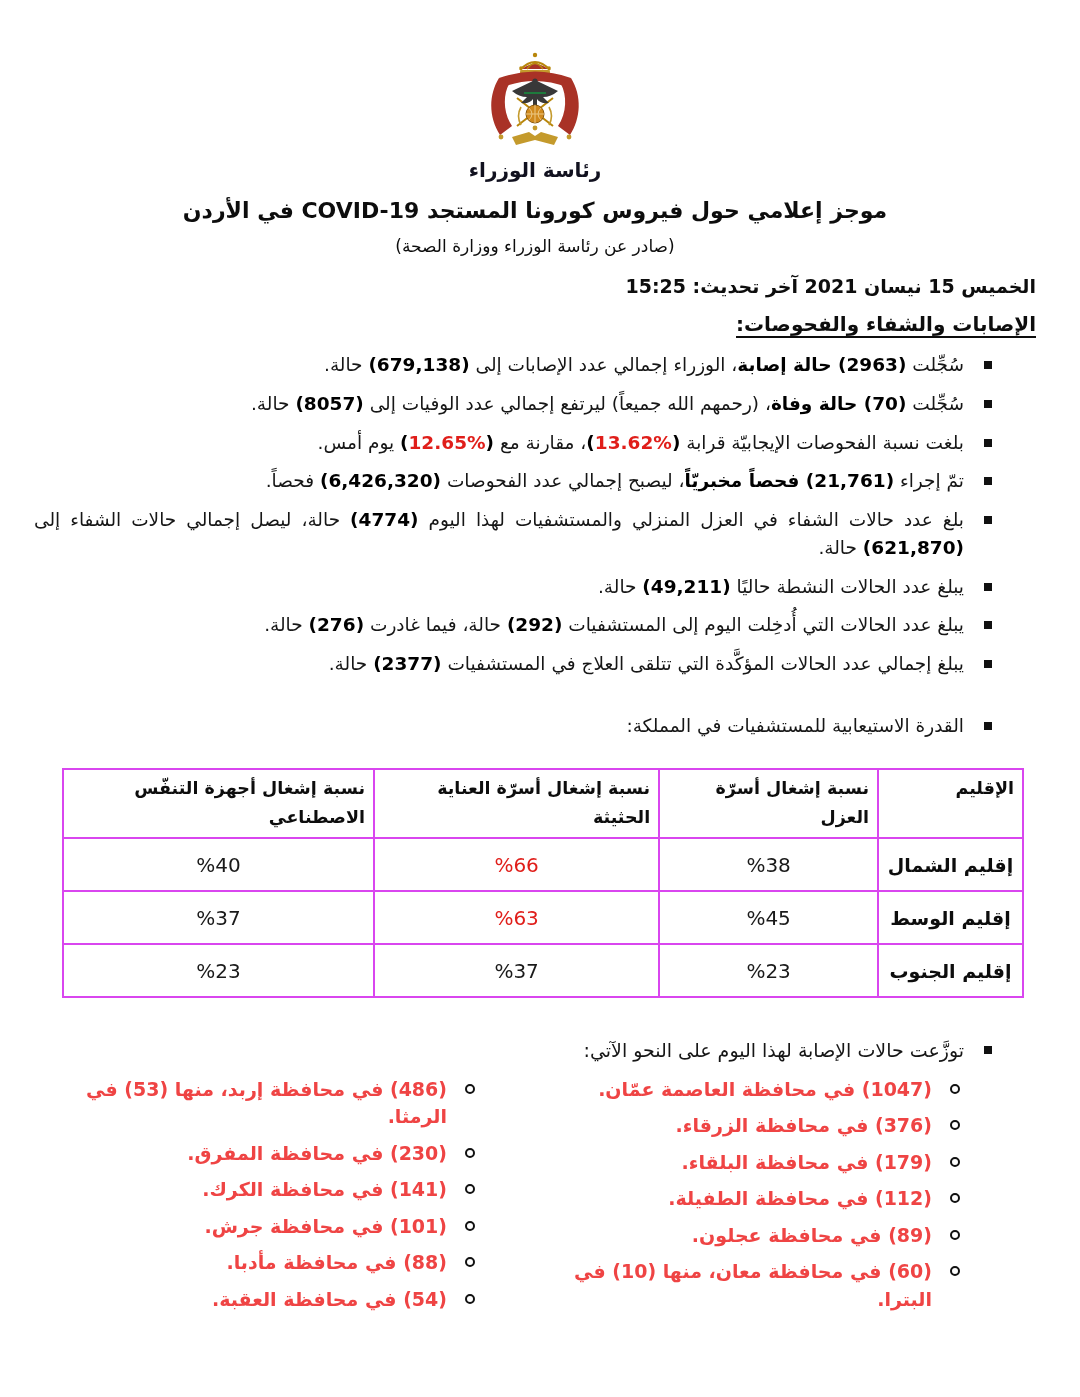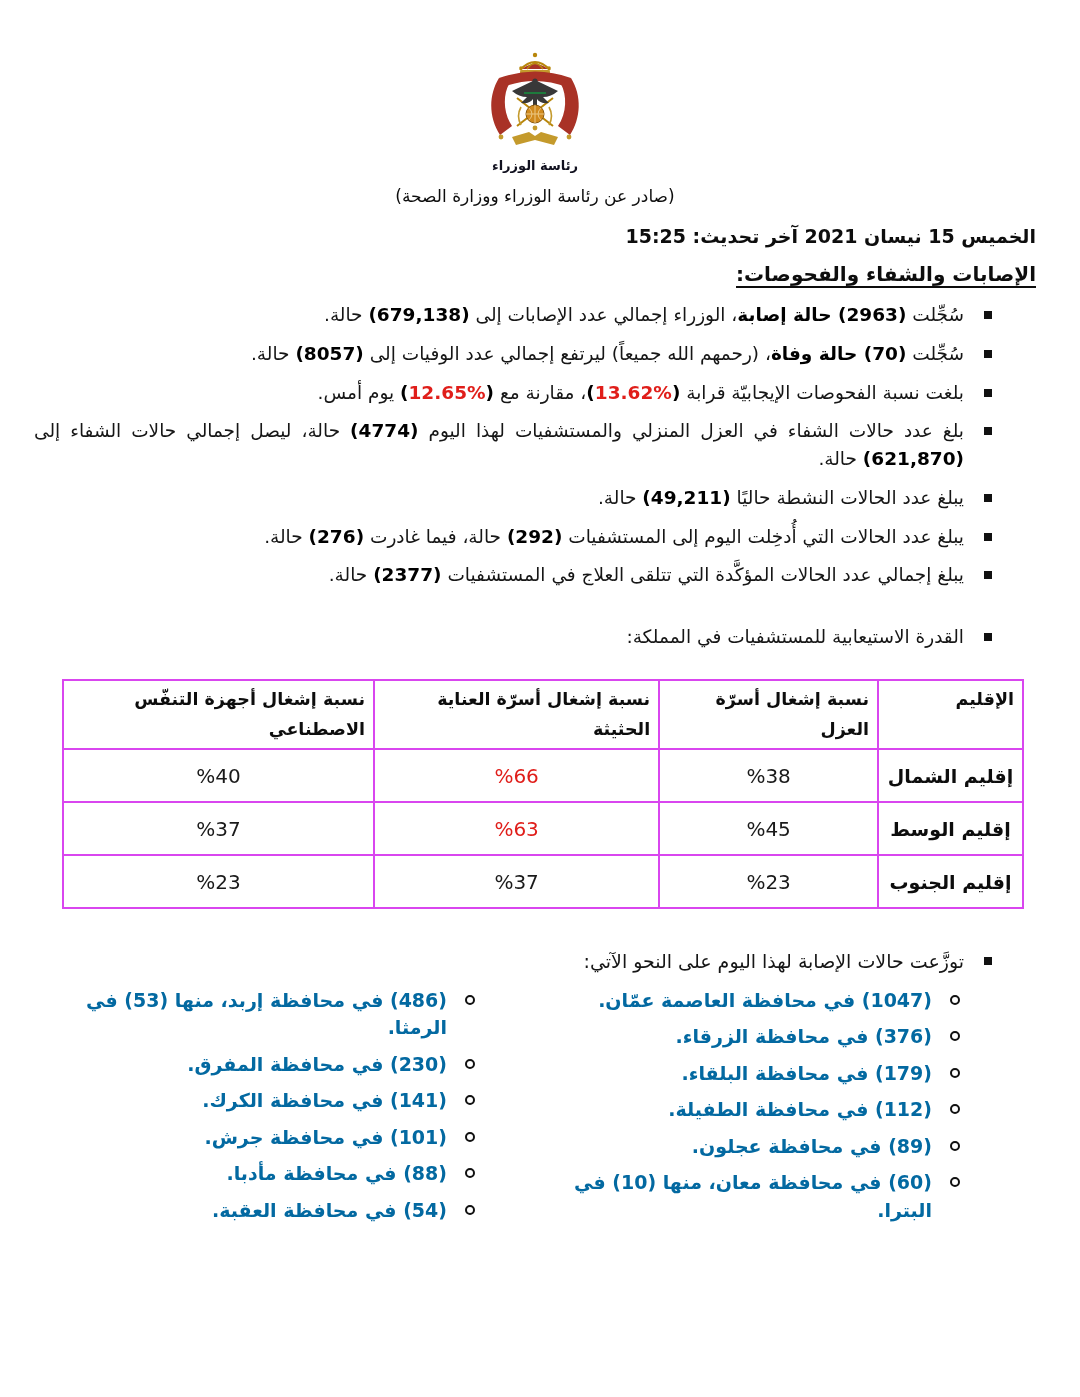--- a/index.html
+++ b/index.html
@@ -4,21 +4,21 @@
 <style>
   * { box-sizing: border-box; }
   body { margin:0; background:#ffffff; }
   .page {
     width:1080px; height:1397px; margin:0 auto; background:#fff;
     font-family:"DejaVu Sans", sans-serif; color:#161616;
     padding:0 44px 0 34px; overflow:hidden; position:relative;
   }
   .logo-wrap { text-align:center; padding-top:52px; }
   .logo-caption {
-    font-size:13px; font-weight:700; color:#11111f; margin-top:2px;
+    font-size:20px; font-weight:700; color:#11111f; margin-top:2px;
     letter-spacing:-0.5px;
   }
   .title { font-size:22px; font-weight:700; text-align:center; margin:16px 0 0 0; color:#0d0d0d; }
   .subtitle { font-size:17px; font-weight:400; text-align:center; margin-top:13px; color:#0d0d0d; }
   .date-line { font-size:19px; font-weight:700; text-align:right; margin-top:19px; color:#0d0d0d; }
   .section-heading {
     font-size:20px; font-weight:700; text-align:right; margin-top:15px;
     text-decoration:underline; text-underline-offset:5px; text-decoration-thickness:2px; color:#0d0d0d;
   }
   .stats-list { margin-top:15px; padding-right:44px; }
@@ -51,21 +51,21 @@
   .dist-heading { margin-top:38px; padding-right:44px; }
   .dist-heading .bullet-text { font-size:19px; text-align:right; }
   .dist-columns { display:flex; margin-top:4px; }
   .dist-col { flex:1 1 50%; padding-right:76px; }
   .dist-col.left { padding-right:60px; }
   .circ-item { display:flex; align-items:flex-start; margin-bottom:9px; }
   .circ {
     flex:0 0 auto; width:10px; height:10px; border-radius:50%;
     border:2px solid #111; background:transparent; margin-top:8px; margin-left:18px;
   }
-  .circ-text { font-size:19px; font-weight:700; line-height:1.45; text-align:right; color:#0369a1; }
+  .circ-text { font-size:19px; font-weight:700; line-height:1.45; text-align:right; color:#ef4444; }
 </style>
 </head>
 <body>
 
 <div class="page">
 
   <div class="logo-wrap">
     <svg width="122" height="100" viewBox="0 0 120 100" aria-hidden="true">
 
       <path d="M47 17 Q60 7 73 17 Z" fill="#a93226"></path>
@@ -92,36 +92,41 @@
       <path d="M51 62 H69 M60 53 V71 M54 56 Q60 62 54 68 M66 56 Q60 62 66 68" stroke="#ecc884" stroke-width="1" fill="none"></path>
 
       <path d="M46 73 Q41 64 46 55 M74 73 Q79 64 74 55" stroke="#c49a2c" stroke-width="1.6" fill="none"></path>
 
       <path d="M37 85 L54 80 L60 84 L66 80 L83 85 L79 93 L60 88 L41 93 Z" fill="#c49a2c"></path>
       <circle cx="60" cy="76" r="2.4" fill="#c49a2c"></circle>
     </svg>
     <div class="logo-caption">رئاسة الوزراء</div>
   </div>
 
+  <h1 class="title">موجز إعلامي حول فيروس كورونا المستجد COVID-19 في الأردن</h1>
   <div class="subtitle">(صادر عن رئاسة الوزراء ووزارة الصحة)</div>
   <div class="date-line">الخميس 15 نيسان 2021 آخر تحديث: 15:25</div>
   <div class="section-heading">الإصابات والشفاء والفحوصات:</div>
 
   <div class="stats-list">
       <div class="bullet-item">
         <span class="disc"></span>
         <span class="bullet-text"><span>سُجِّلت </span><span class="b">(2963) حالة إصابة</span><span>، الوزراء إجمالي عدد الإصابات إلى </span><span class="b">(679,138)</span><span> حالة.</span></span>
       </div>
       <div class="bullet-item">
         <span class="disc"></span>
         <span class="bullet-text"><span>سُجِّلت </span><span class="b">(70) حالة وفاة</span><span>، (رحمهم الله جميعاً) ليرتفع إجمالي عدد الوفيات إلى </span><span class="b">(8057)</span><span> حالة.</span></span>
       </div>
       <div class="bullet-item">
         <span class="disc"></span>
         <span class="bullet-text"><span>بلغت نسبة الفحوصات الإيجابيّة قرابة </span><span class="b">(</span><span class="b red">%13.62</span><span class="b">)</span><span>، مقارنة مع </span><span class="b">(</span><span class="b red">%12.65</span><span class="b">)</span><span> يوم أمس.</span></span>
+      </div>
+      <div class="bullet-item">
+        <span class="disc"></span>
+        <span class="bullet-text"><span>تمّ إجراء </span><span class="b">(21,761) فحصاً مخبريّاً</span><span>، ليصبح إجمالي عدد الفحوصات </span><span class="b">(6,426,320)</span><span> فحصاً.</span></span>
       </div>
       <div class="bullet-item">
         <span class="disc"></span>
         <span class="bullet-text"><span>بلغ عدد حالات الشفاء في العزل المنزلي والمستشفيات لهذا اليوم </span><span class="b">(4774)</span><span> حالة، ليصل إجمالي حالات الشفاء إلى </span><span class="b">(621,870)</span><span> حالة.</span></span>
       </div>
       <div class="bullet-item">
         <span class="disc"></span>
         <span class="bullet-text"><span>يبلغ عدد الحالات النشطة حاليًا </span><span class="b">(49,211)</span><span> حالة.</span></span>
       </div>
       <div class="bullet-item">

